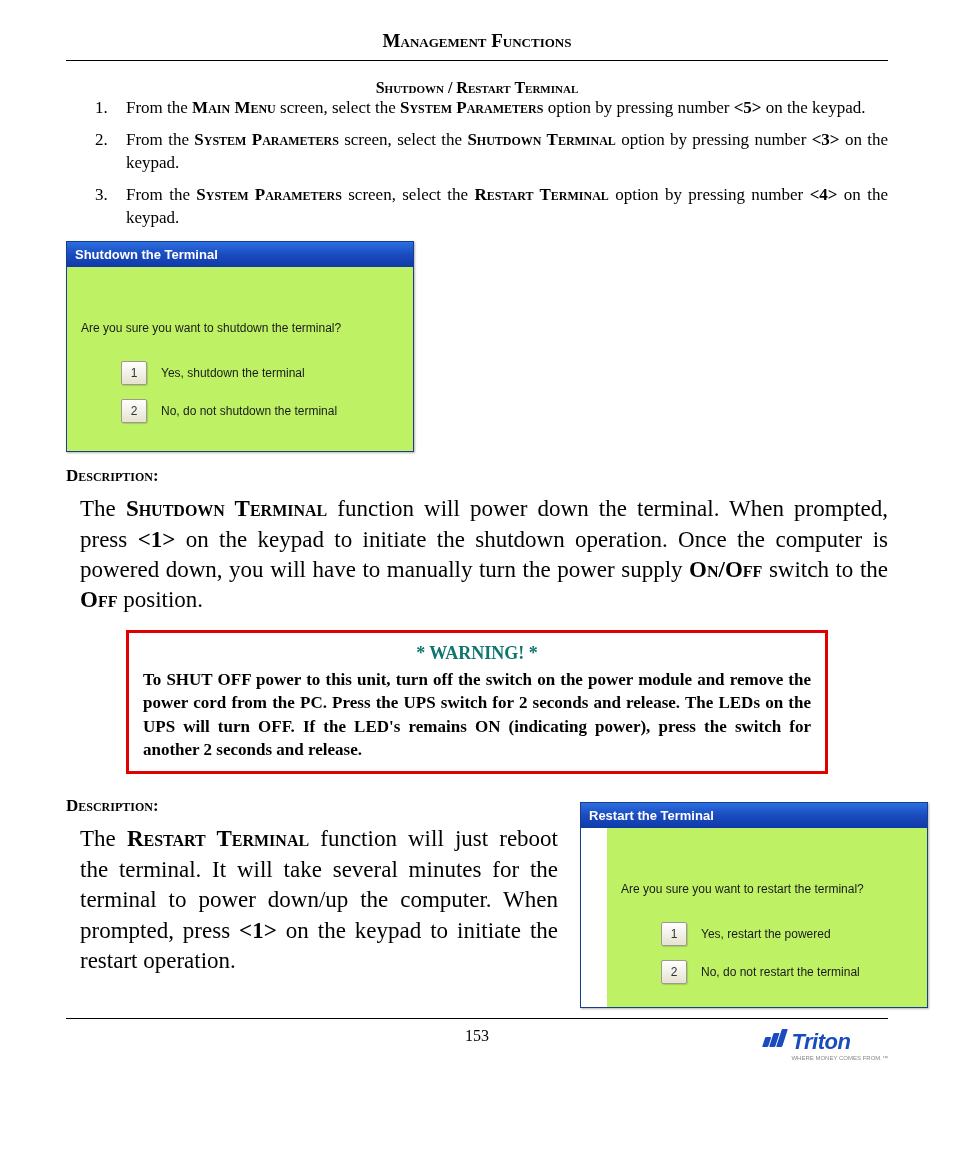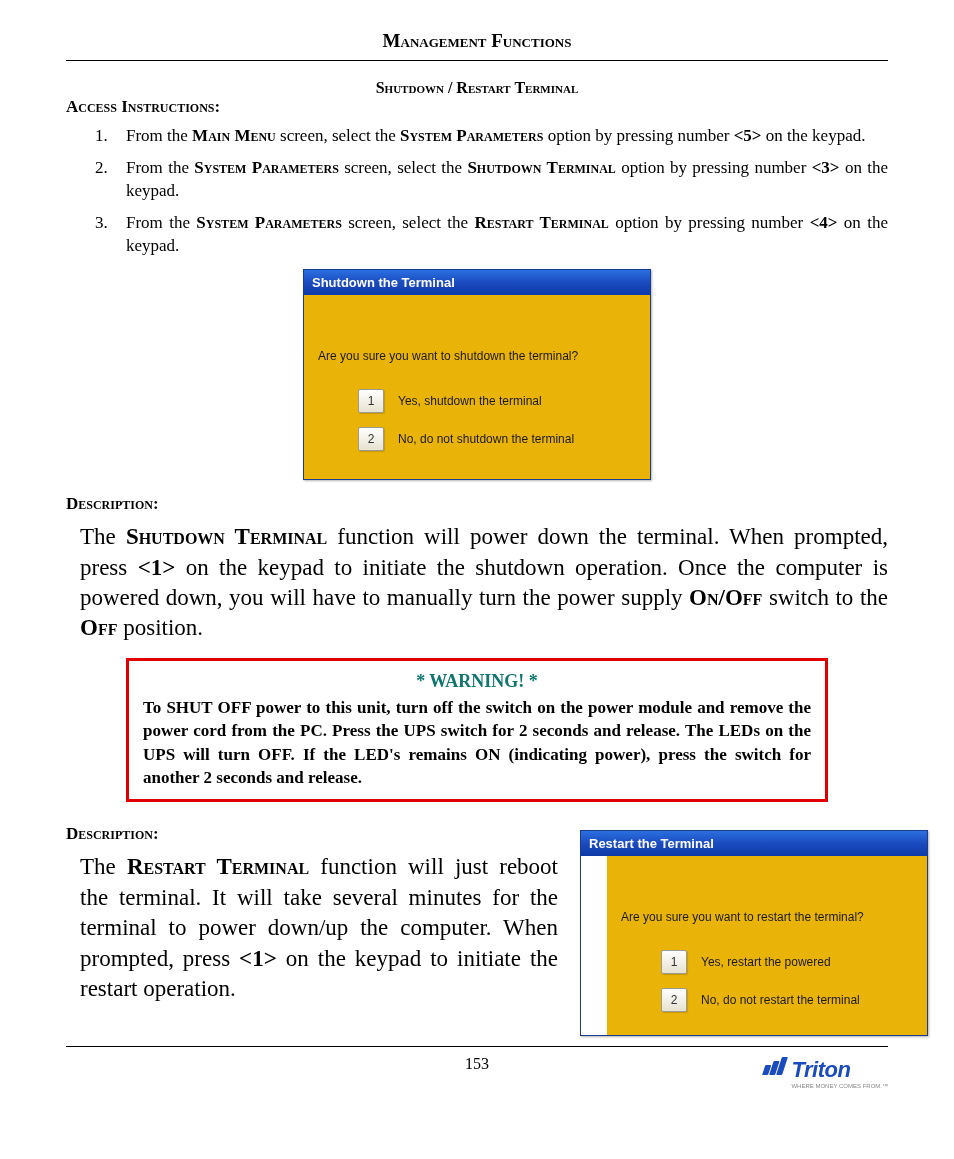--- a/index.html
+++ b/index.html
@@ -43,38 +43,38 @@
   ol.steps li {
     padding-left: 14px;
     margin-bottom: 10px;
     line-height: 1.32;
     text-align: justify;
   }
   .sc { font-variant: small-caps; font-weight: bold; }
   .b { font-weight: bold; }
   .dialog-wrap {
     display: flex;
-    justify-content: center;
+    justify-content: flex-start;
     margin: 4px 0 14px 0;
   }
   .dialog {
     width: 346px;
     border: 1px solid #1a3c8c;
     box-shadow: 1px 1px 2px rgba(0,0,0,0.3);
     font-family: Tahoma, Arial, sans-serif;
   }
   .dialog-title {
     background: linear-gradient(to bottom, #2b6fe0 0%, #1a4bbf 50%, #0f3aa8 100%);
     color: #fff;
     font-weight: bold;
     font-size: 13px;
     padding: 5px 8px 5px 8px;
   }
   .dialog-body {
-    background: #eab308;
+    background: #bef264;
     padding: 54px 14px 14px 14px;
     font-size: 12px;
     color: #1a1a1a;
   }
   .dialog-q {
     margin-bottom: 26px;
   }
   .dialog-opt {
     display: flex;
     align-items: center;
@@ -182,21 +182,20 @@
 </style>
 </head>
 <body>
 
 <div class="page">
 
   <div class="header">Management Functions</div>
 
   <div class="subtitle">Shutdown / Restart Terminal</div>
 
-  <div class="section-label">Access Instructions:</div>
 
   <ol class="steps">
     <li>
       <span>From the </span><span class="sc">Main Menu</span><span> screen, select the </span><span class="sc">System Parameters</span><span> option by pressing number </span><span class="b">&lt;5&gt;</span><span> on the keypad.</span>
     </li>
     <li>
       <span>From the </span><span class="sc">System Parameters</span><span> screen, select the </span><span class="sc">Shutdown  Terminal</span><span> option by pressing number </span><span class="b">&lt;3&gt;</span><span> on the keypad.</span>
     </li>
     <li>
       <span>From the </span><span class="sc">System Parameters</span><span> screen, select the </span><span class="sc">Restart Terminal</span><span>  option by pressing number </span><span class="b">&lt;4&gt;</span><span> on the keypad.</span>

